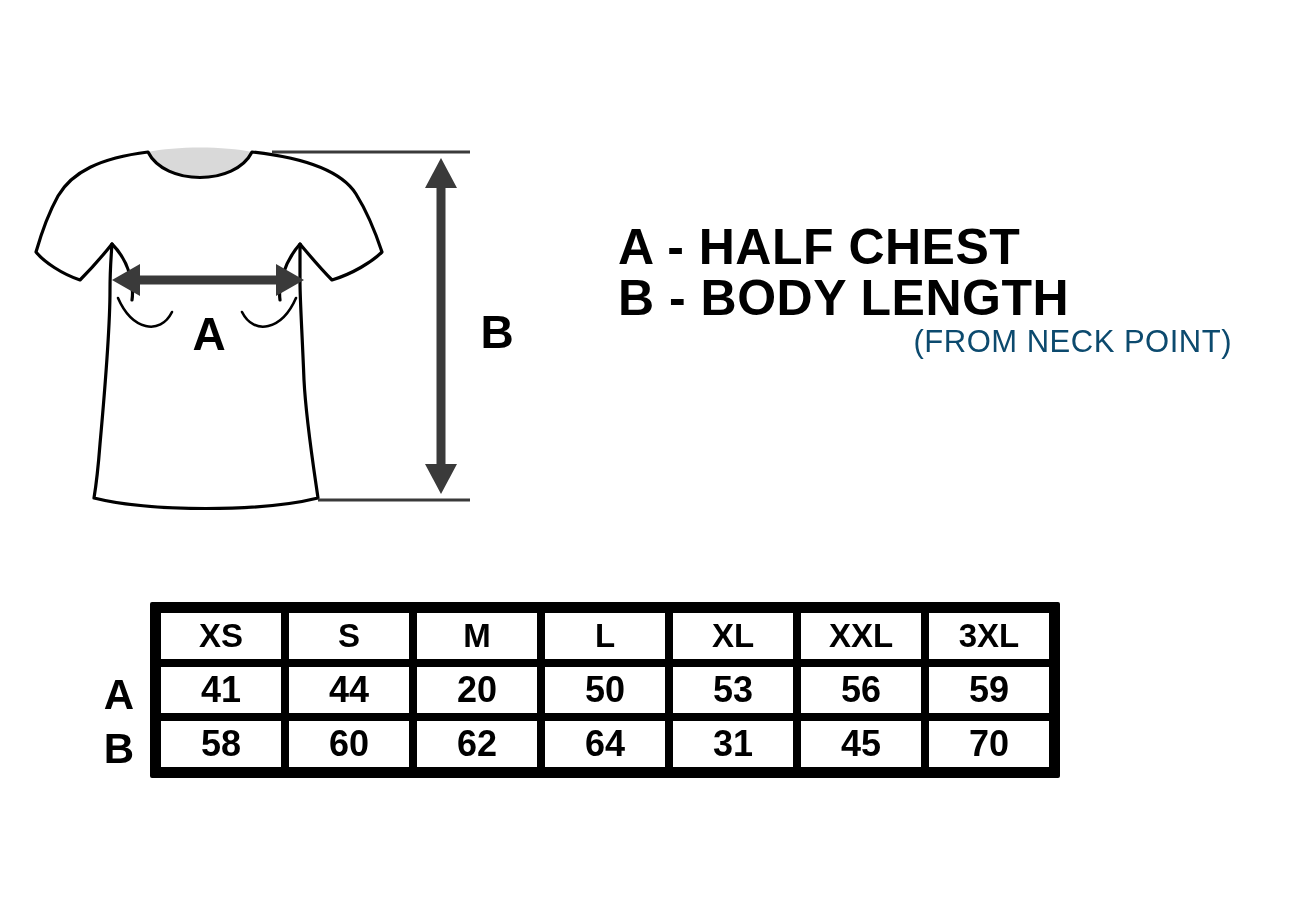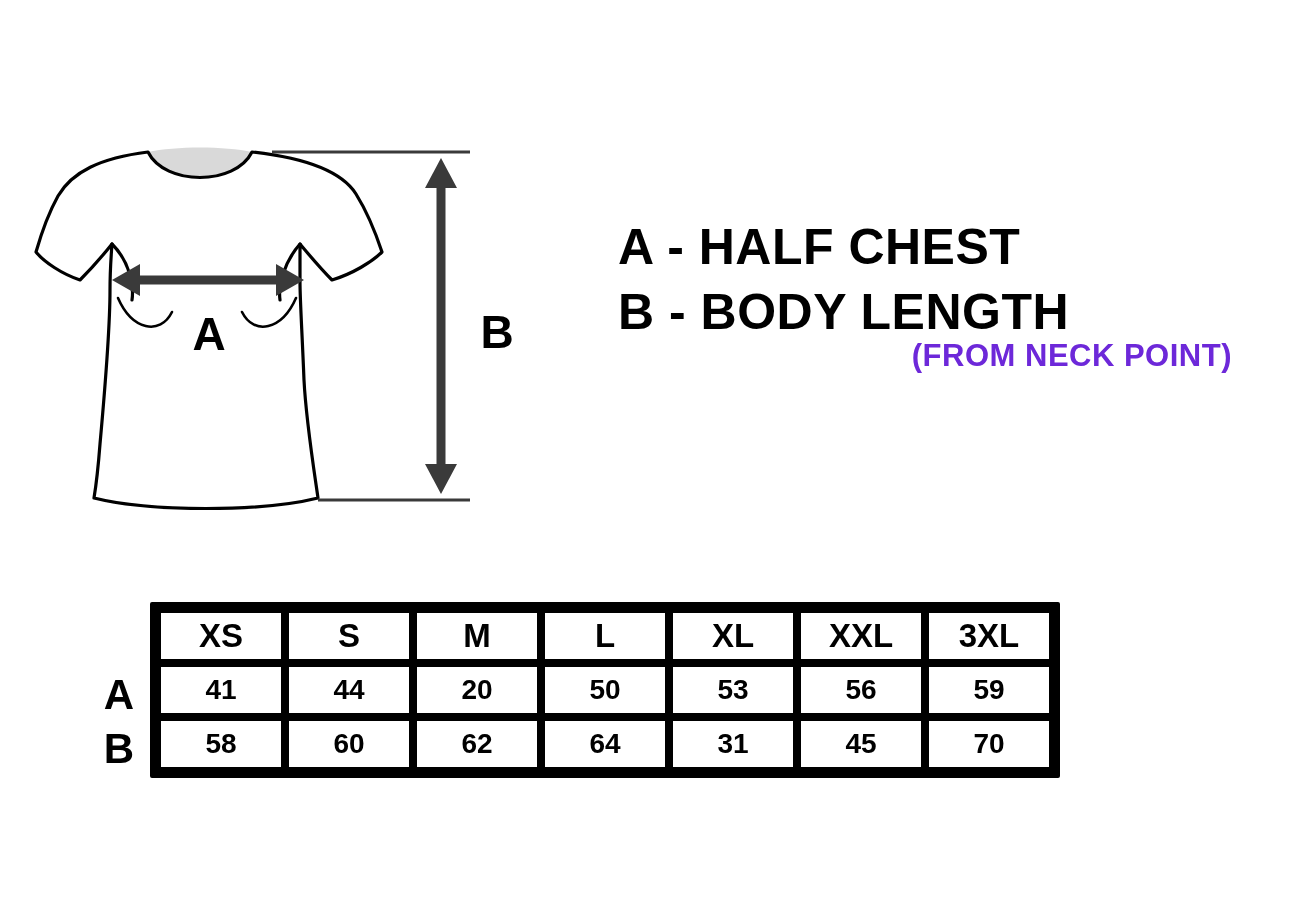--- a/index.html
+++ b/index.html
@@ -35,29 +35,29 @@
     width: 620px;
   }
   .legend-line {
     font-weight: bold;
     color: #000000;
     letter-spacing: 0.5px;
     line-height: 1.02;
   }
   .legend-line.l1 {
     font-size: 50px;
-    margin-bottom: 14px;
+    margin-bottom: 0;
   }
   .legend-line.l2 {
     font-size: 50px;
   }
   .legend-sub {
     font-size: 31px;
-    font-weight: bold;
-    color: #6d28d9;
+    font-weight: normal;
+    color: #0c4a6e;
     letter-spacing: 0.5px;
     text-align: right;
     padding-right: 6px;
   }
 
   
   #size-table-wrap {
     position: absolute;
     left: 88px;
     top: 602px;
@@ -88,21 +88,21 @@
     border-spacing: 0;
     background: #f97316;
     border: 7px solid #000000;
     border-radius: 2px;
   }
   table.sizes td {
     background: #ffffff;
     border: 4px solid #000000;
     text-align: center;
     vertical-align: middle;
-    font-size: 28px;
+    font-size: 36px;
     font-weight: bold;
     color: #000000;
     height: 46px;
     min-width: 108px;
     padding: 0 6px;
   }
   table.sizes td.hdr {
     font-size: 33px;
   }
 </style>

